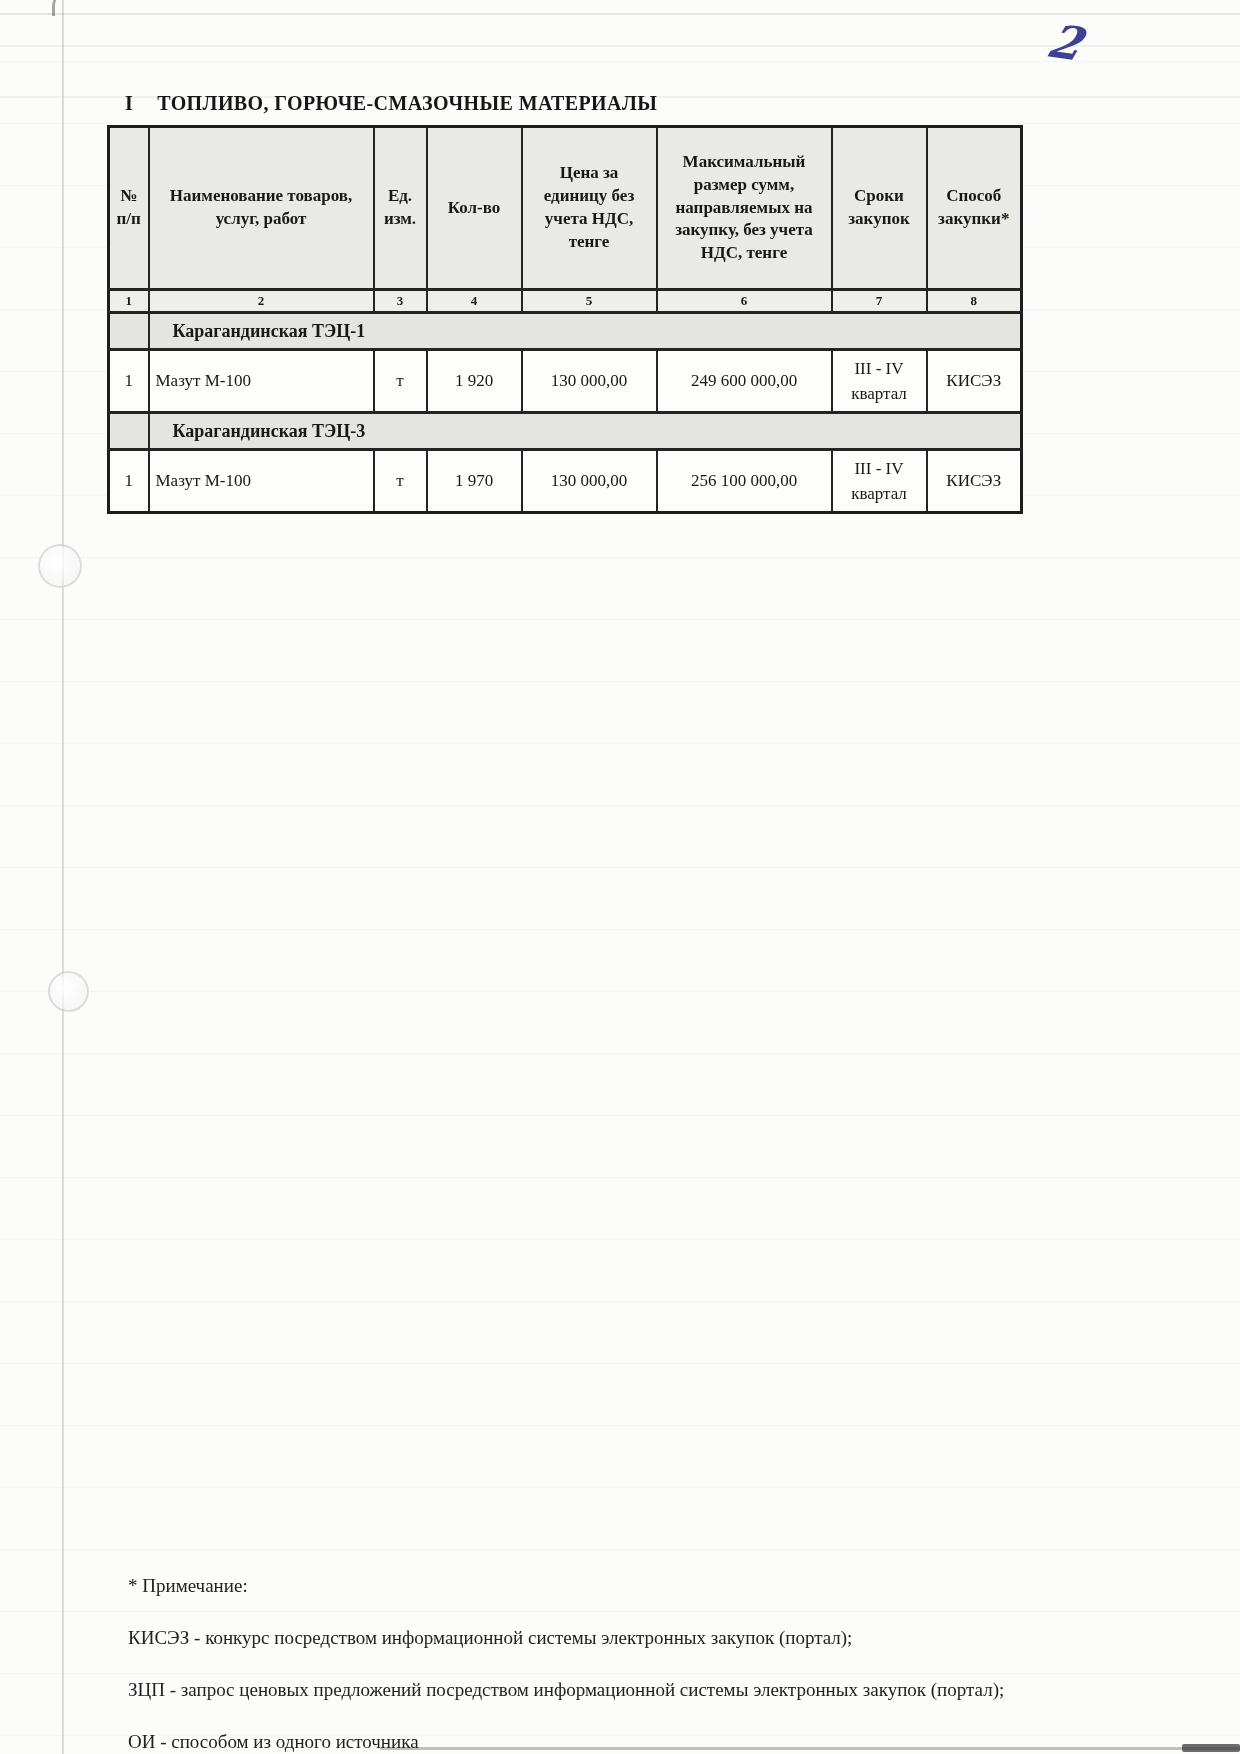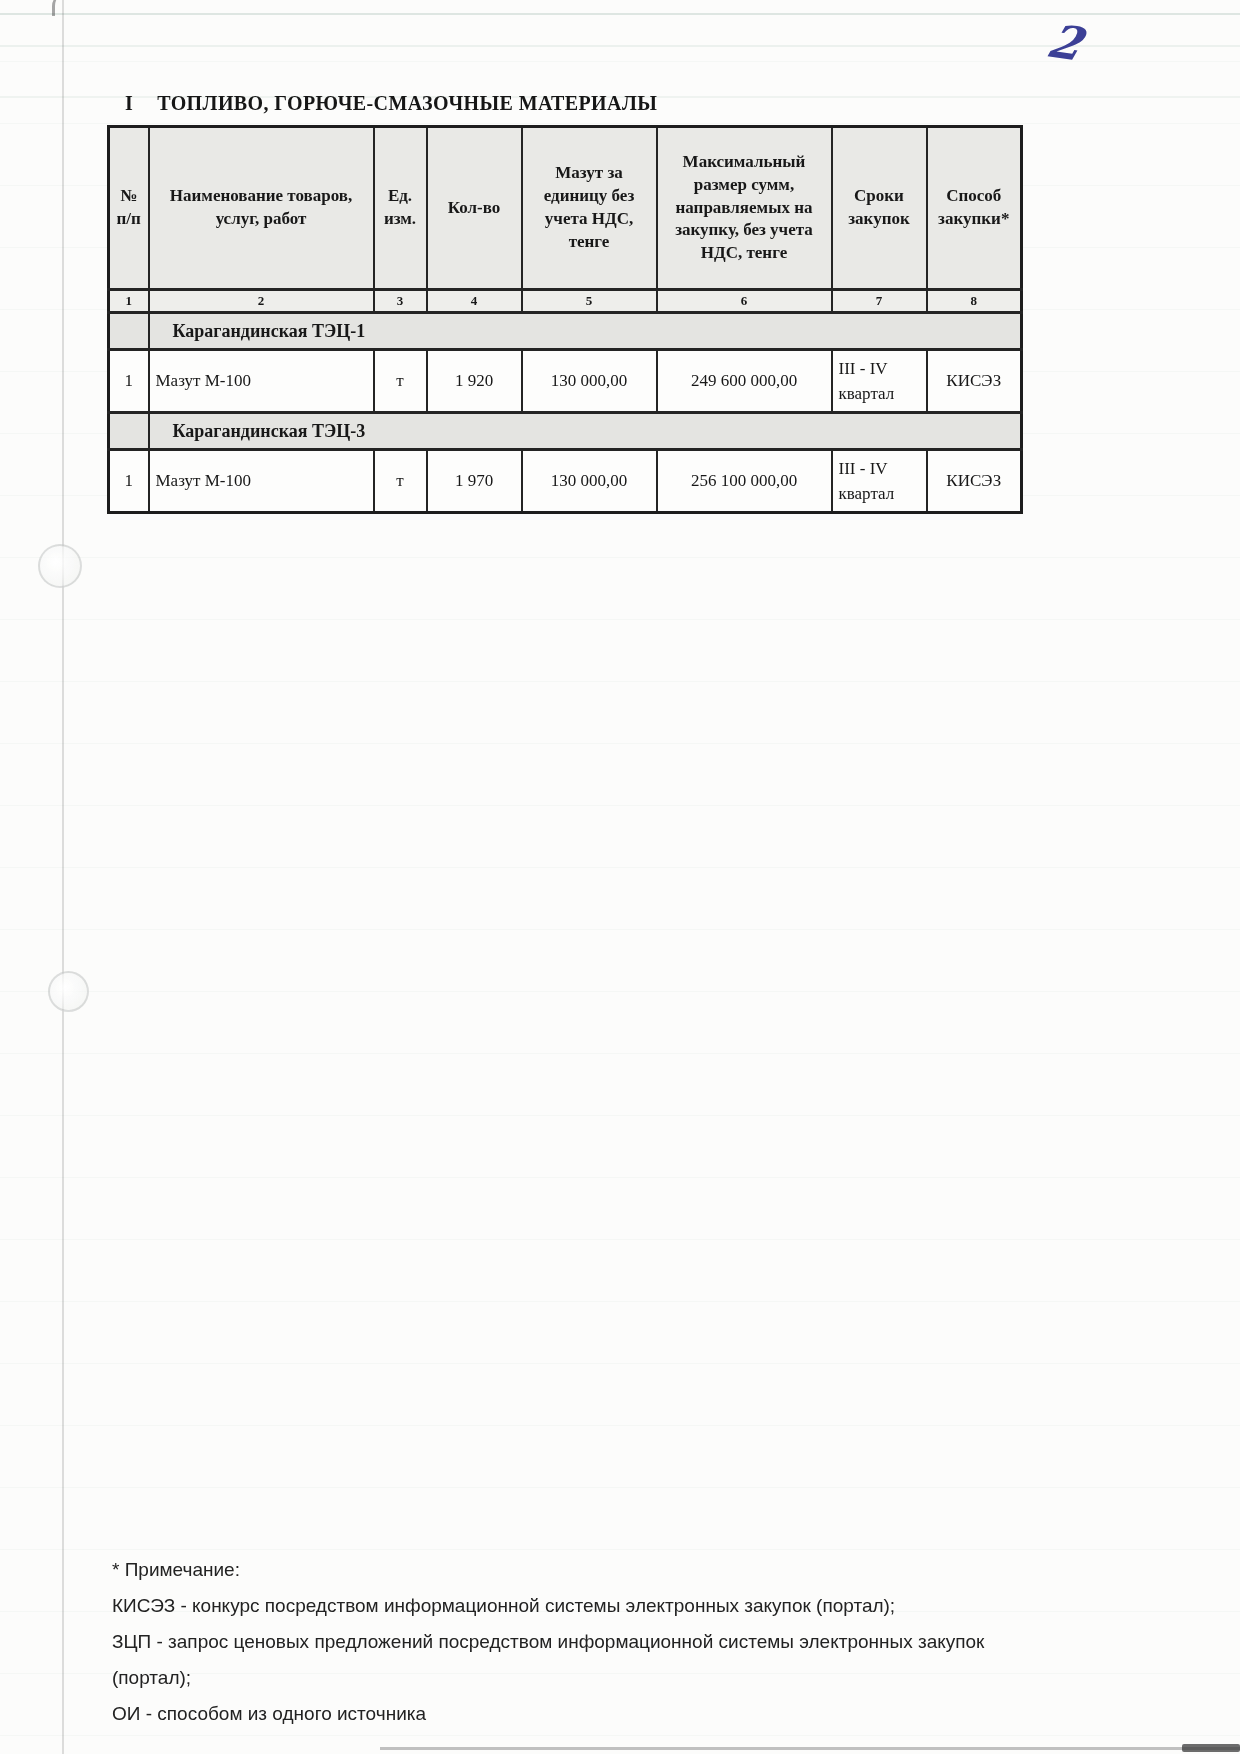--- a/index.html
+++ b/index.html
@@ -58,31 +58,31 @@
     height:20px;padding:0 2px;border-top-width:3px;border-bottom-width:3px;
   }
   .section-row td{
     background:#e4e4e1;font-weight:bold;font-size:18px;height:30px;
     padding-left:23px;border-top-width:3px;border-bottom-width:3px;
   }
   .data-row td{height:56px;background:#fdfdfc;}
   .c-center{text-align:center;}
   .c-right{text-align:center;padding-right:12px;}
   .c-name{padding-left:6px;}
-  .terms-cell{line-height:1.5;font-size:17px;padding:2px 8px;}
+  .terms-cell{text-align:center;line-height:1.5;font-size:17px;padding:2px 8px;}
   .total-row td{height:32px;background:#fdfdfc;font-weight:bold;font-size:18px;
     border-bottom-width:3px;}
   .total-label{padding-left:6px;}
   
   .notes{
     position:absolute;left:112px;top:1552px;width:946px;
     font-family:"Liberation Sans", sans-serif;
     font-size:19px;line-height:36px;color:#222;
   }
-  .notes p{margin:0;}
+  .notes p{margin:16px;font-family:Liberation Serif, serif;}
 </style>
 </head>
 <body>
 
 <div class="scan-texture"></div>
 <div class="scanline" style="top:13px;"></div>
 <div class="scanline" style="top:45px;opacity:.5;"></div>
 <div class="scanline" style="top:96px;opacity:.4;"></div>
 <div class="edge-line"></div>
 <div class="edge-curve"></div>
@@ -108,21 +108,21 @@
       <col style="width:175px">
     <col style="width:95px">
       <col style="width:95px">
   </colgroup>
   <tbody>
       <tr class="hdr">
     <th>№ п/п</th>
     <th>Наименование товаров, услуг, работ</th>
     <th>Ед. изм.</th>
     <th>Кол-во</th>
-    <th>Мазут за единицу без учета НДС, тенге</th>
+    <th>Цена за единицу без учета НДС, тенге</th>
     <th>Максимальный размер сумм, направляемых на закупку, без учета НДС, тенге</th>
     <th>Сроки закупок</th>
     <th>Способ закупки*</th>
   </tr>
   <tr class="num-row">
     <td>1</td>
     <td>2</td>
     <td>3</td>
     <td>4</td>
     <td>5</td>

